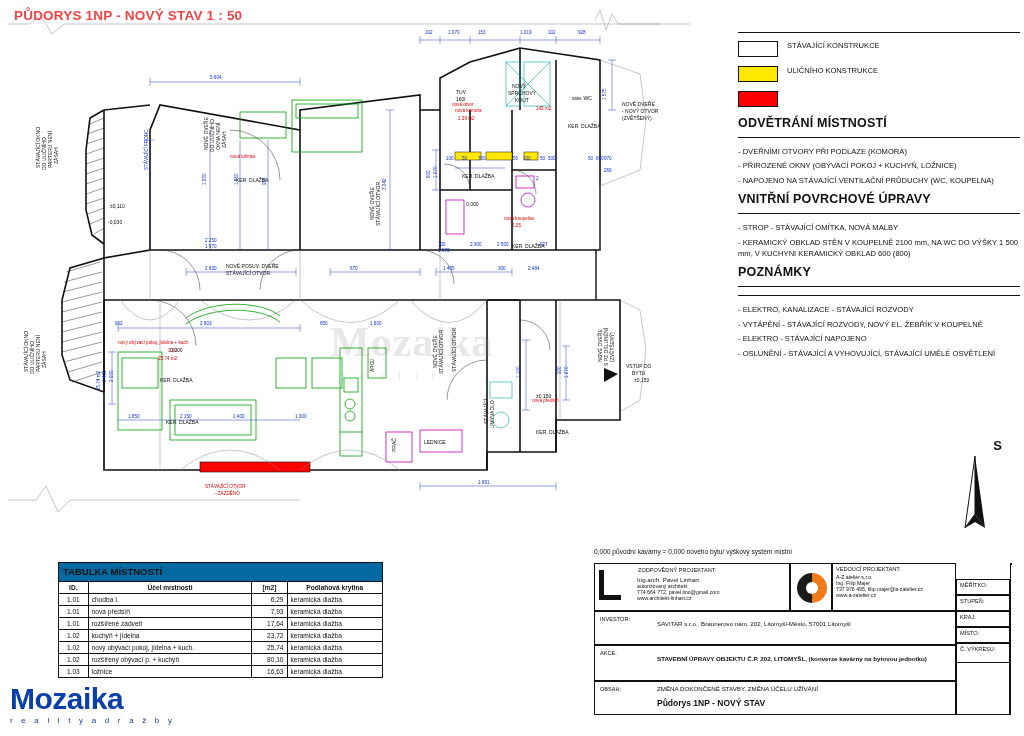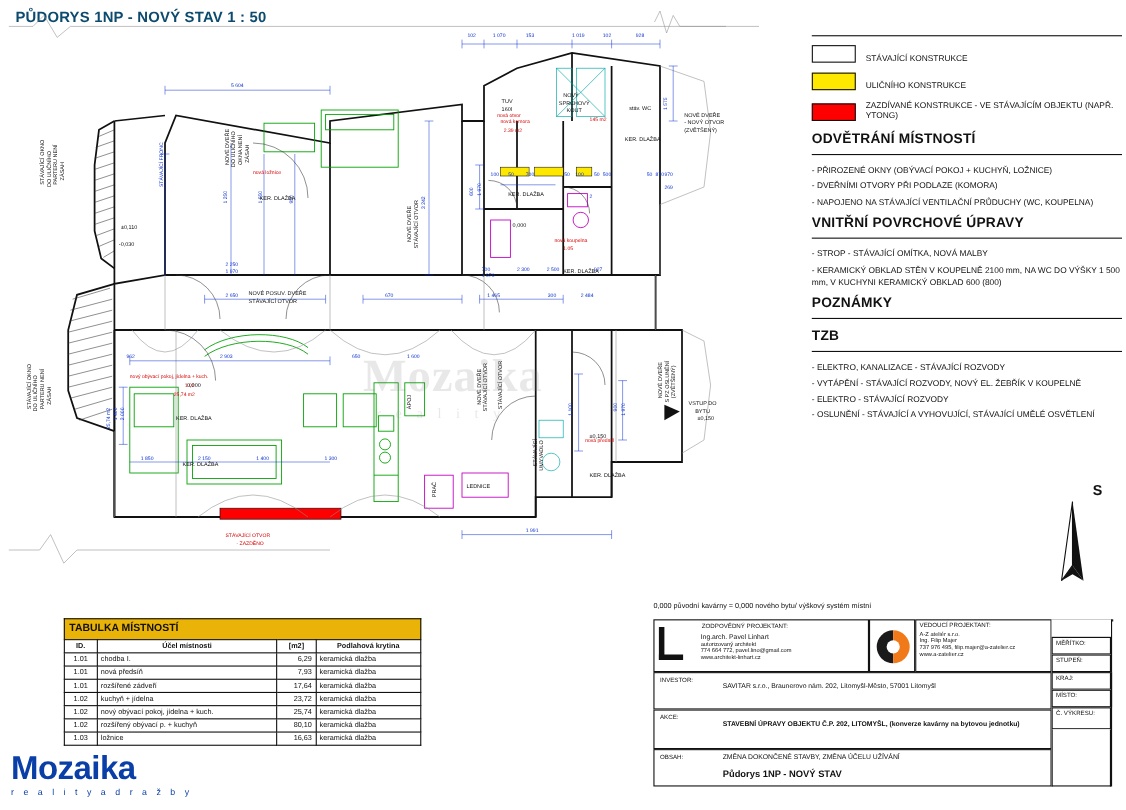--- a/index.html
+++ b/index.html
@@ -16,21 +16,21 @@
     overflow: hidden;
   }
   .abs { position: absolute; }
 
   
   #page-title {
     left: 14px; top: 8px;
     font-size: 13.5px;
     font-weight: bold;
     letter-spacing: .2px;
-    color: #0c4a6e;
+    color: #ef4444;
   }
 
   
   #drawing {
     left: 0; top: 0;
     width: 700px; height: 560px;
   }
   #drawing svg { display:block; }
 
   .wm {
@@ -52,21 +52,21 @@
     margin-left: 12px;
   }
 
   
   #legend-col { left: 738px; top: 32px; width: 282px; }
   .lg-h {
     font-size: 12.5px; font-weight: bold; color: #111;
     margin-bottom: 7px; letter-spacing: .2px;
   }
   .lg-h.sp { margin-top: 6px; }
-  .lg-row { display:flex; align-items:flex-end; margin-bottom: 9px; }
+  .lg-row { display:flex; align-items:flex-start; margin-bottom: 9px; }
   .sw {
     width: 38px; height: 14px; border: 1px solid #111; margin-right: 9px;
     flex: 0 0 auto;
   }
   .sw.white { background:#fff; }
   .sw.yellow { background:#ffe800; }
   .sw.red { background:#ff0000; }
   .lg-txt { font-size: 7.6px; color:#111; line-height:1.25; }
   .bullet { font-size:7.6px; color:#111; line-height:1.5; margin-bottom:3px;}
 
@@ -75,21 +75,21 @@
   
   #compass { left: 940px; top: 452px; width: 70px; height: 86px; }
   #compass .s-letter {
     position:absolute; right: 8px; top: -14px; font-size: 13px; font-weight: bold;
   }
 
   
   #room-table { left: 58px; top: 562px; width: 325px; }
   #room-table .tbl-title {
     font-size: 9.5px; font-weight: bold; padding: 3px 4px 4px 4px;
-    border: 1px solid #111; border-bottom: none; background:#eab308;
+    border: 1px solid #111; border-bottom: none; background:#0369a1;
   }
   table.rooms { border-collapse: collapse; width:100%; background:#fff; }
   table.rooms th, table.rooms td {
     border: 1px solid #111;
     font-size: 6.6px;
     padding: 2px 3px;
     color:#111;
     font-weight: normal;
     white-space: nowrap;
   }
@@ -452,42 +452,40 @@
   <div class="lg-row">
     <span class="sw white"></span>
     <span class="lg-txt">STÁVAJÍCÍ KONSTRUKCE</span>
   </div>
   <div class="lg-row">
     <span class="sw yellow"></span>
     <span class="lg-txt">ULIČNÍHO KONSTRUKCE</span>
   </div>
   <div class="lg-row">
     <span class="sw red"></span>
-    <span class="lg-txt">ZAZDÍVANÉ KONSTRUKCE - VE STÁVAJÍCÍM OBJEKTU (NAPŘ. YTONG)</span>
   </div>
 
   <div class="lg-h sp">ODVĚTRÁNÍ MÍSTNOSTÍ</div>
   <div class="sep-line" style="margin-bottom:8px;"></div>
+  <div class="bullet">- <span>DVEŘNÍMI OTVORY PŘI PODLAZE (KOMORA)</span></div>
   <div class="bullet">- <span>PŘIROZENÉ OKNY (OBÝVACÍ POKOJ + KUCHYŇ, LOŽNICE)</span></div>
-  <div class="bullet">- <span>DVEŘNÍMI OTVORY PŘI PODLAZE (KOMORA)</span></div>
   <div class="bullet">- <span>NAPOJENO NA STÁVAJÍCÍ VENTILAČNÍ PRŮDUCHY (WC, KOUPELNA)</span></div>
 
   <div class="lg-h sp">VNITŘNÍ POVRCHOVÉ ÚPRAVY</div>
   <div class="sep-line" style="margin-bottom:8px;"></div>
   <div class="bullet">- <span>STROP - STÁVAJÍCÍ OMÍTKA, NOVÁ MALBY</span></div>
   <div class="bullet">- <span>KERAMICKÝ OBKLAD STĚN V KOUPELNĚ 2100 mm, NA WC DO VÝŠKY 1 500 mm, V KUCHYNI KERAMICKÝ OBKLAD 600 (800)</span></div>
 
   <div class="lg-h sp">POZNÁMKY</div>
   <div class="sep-line" style="margin-bottom:8px;"></div>
 
-  <div class="lg-h sp">TZB</div>
   <div class="sep-line" style="margin-bottom:8px;"></div>
   <div class="bullet">- <span>ELEKTRO, KANALIZACE - STÁVAJÍCÍ ROZVODY</span></div>
   <div class="bullet">- <span>VYTÁPĚNÍ - STÁVAJÍCÍ ROZVODY, NOVÝ EL. ŽEBŘÍK V KOUPELNĚ</span></div>
-  <div class="bullet">- <span>ELEKTRO - STÁVAJÍCÍ ROZVODY</span></div>
+  <div class="bullet">- <span>ELEKTRO - STÁVAJÍCÍ NAPOJENO</span></div>
   <div class="bullet">- <span>OSLUNĚNÍ - STÁVAJÍCÍ A VYHOVUJÍCÍ, STÁVAJÍCÍ UMĚLÉ OSVĚTLENÍ</span></div>
 </div>
 
 <div class="abs" id="compass">
   <span class="s-letter">S</span>
   <svg width="70" height="86" viewBox="0 0 70 86">
     <polygon points="35,4 45,76 35,62" fill="#111"></polygon>
     <polygon points="35,4 25,76 35,62" fill="#ffffff" stroke="#111" stroke-width="1"></polygon>
     <polygon points="25,76 35,62 45,76 35,70" fill="#111"></polygon>
   </svg>

